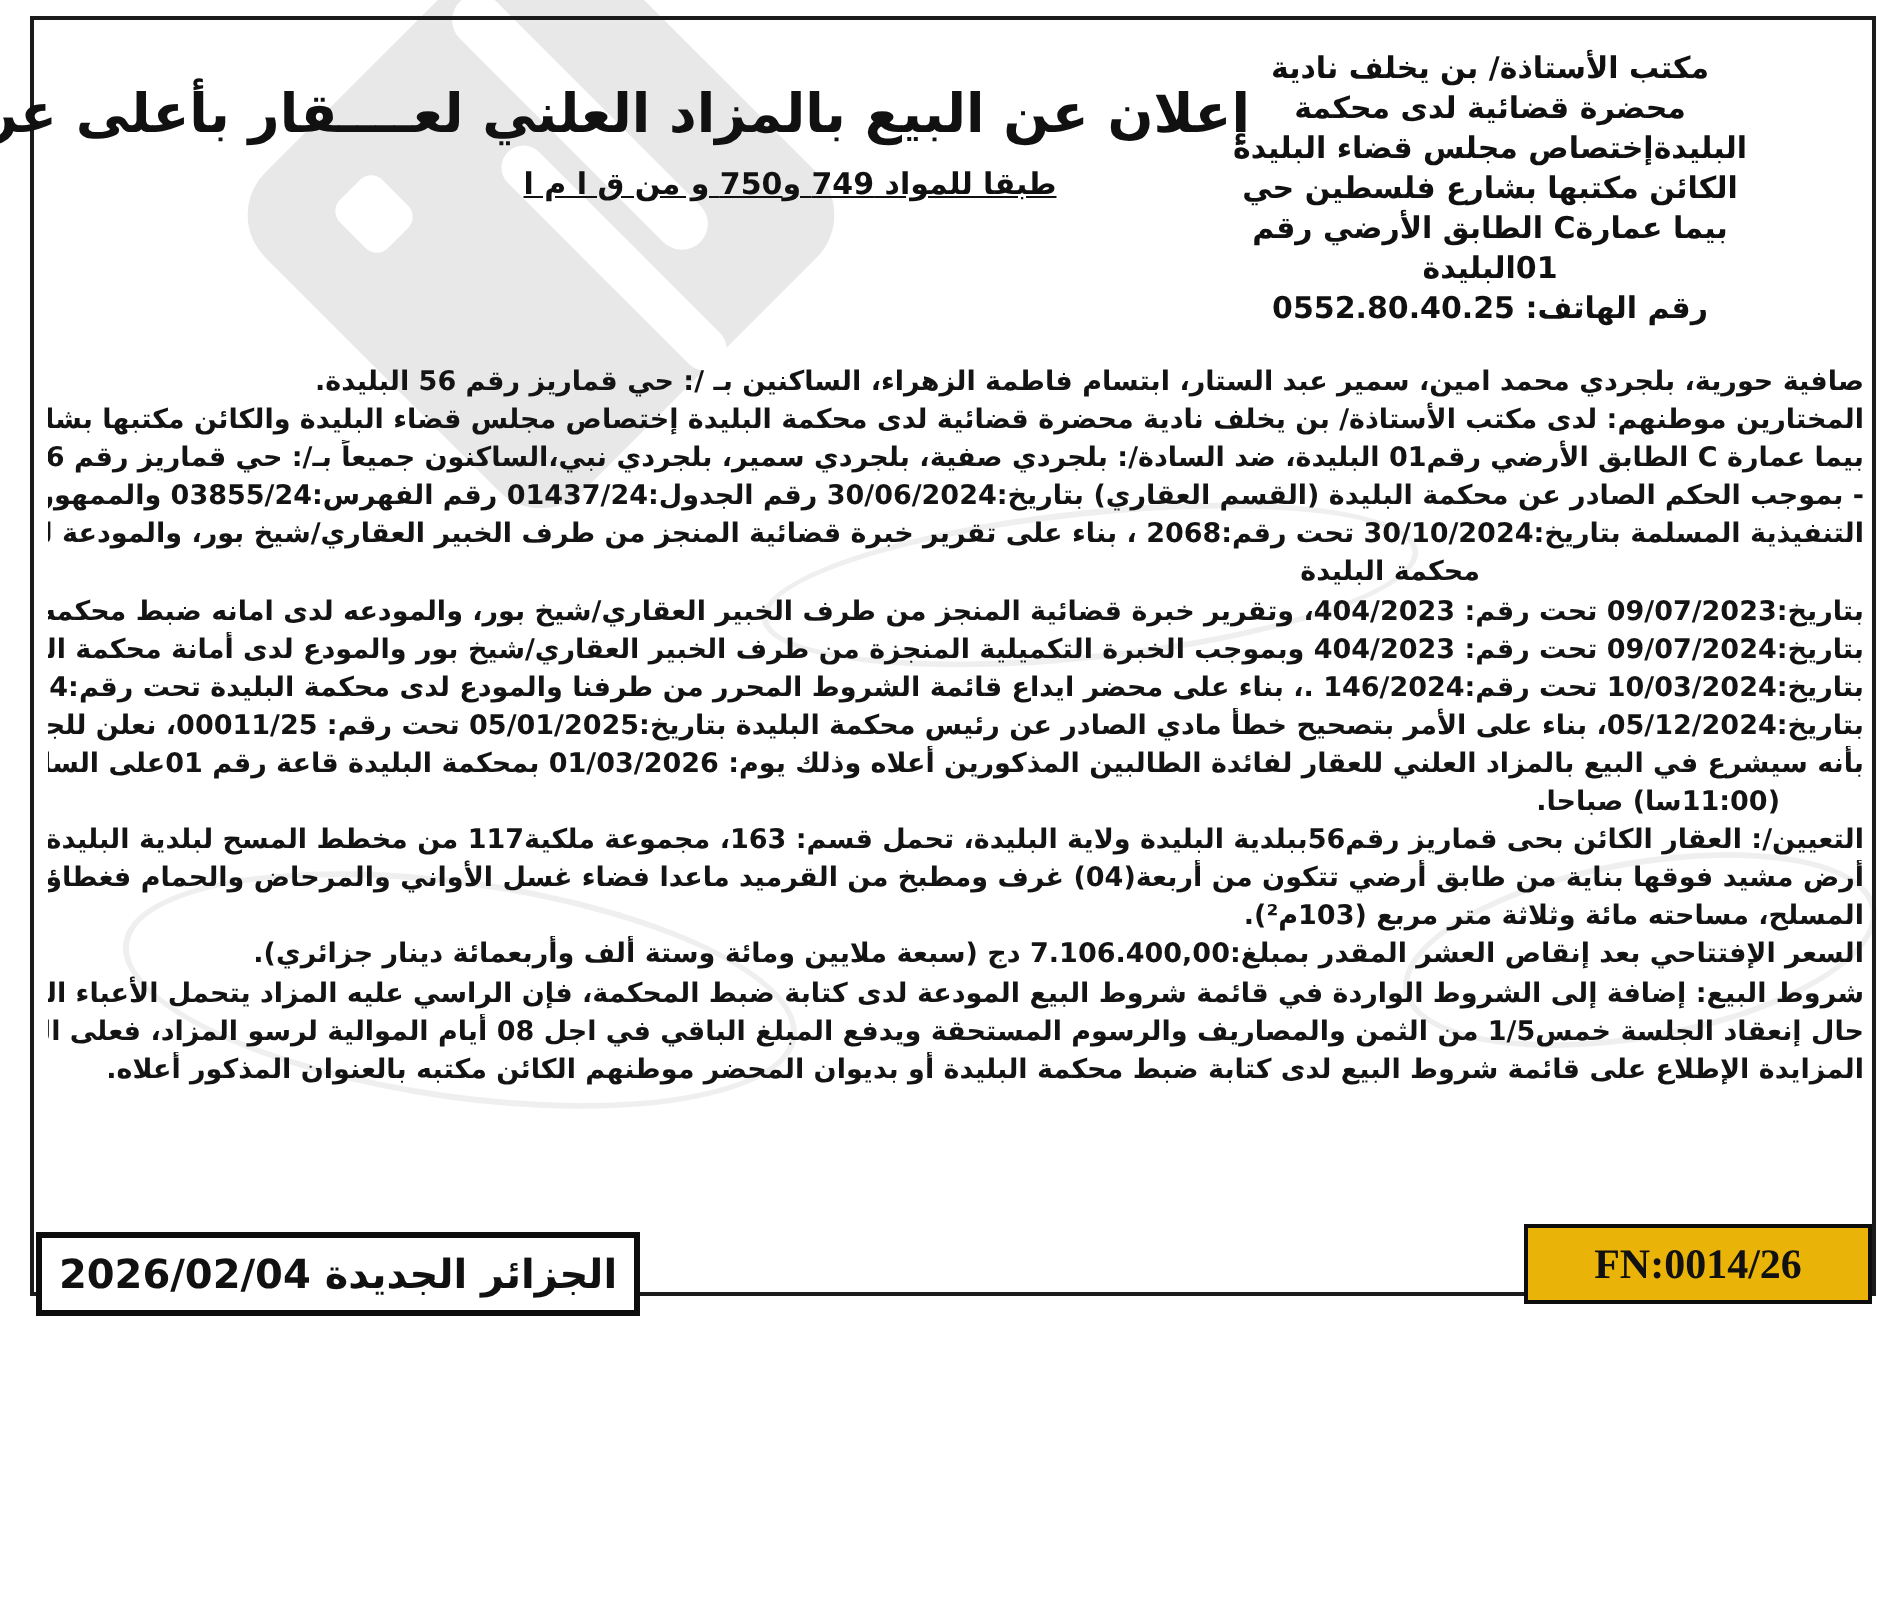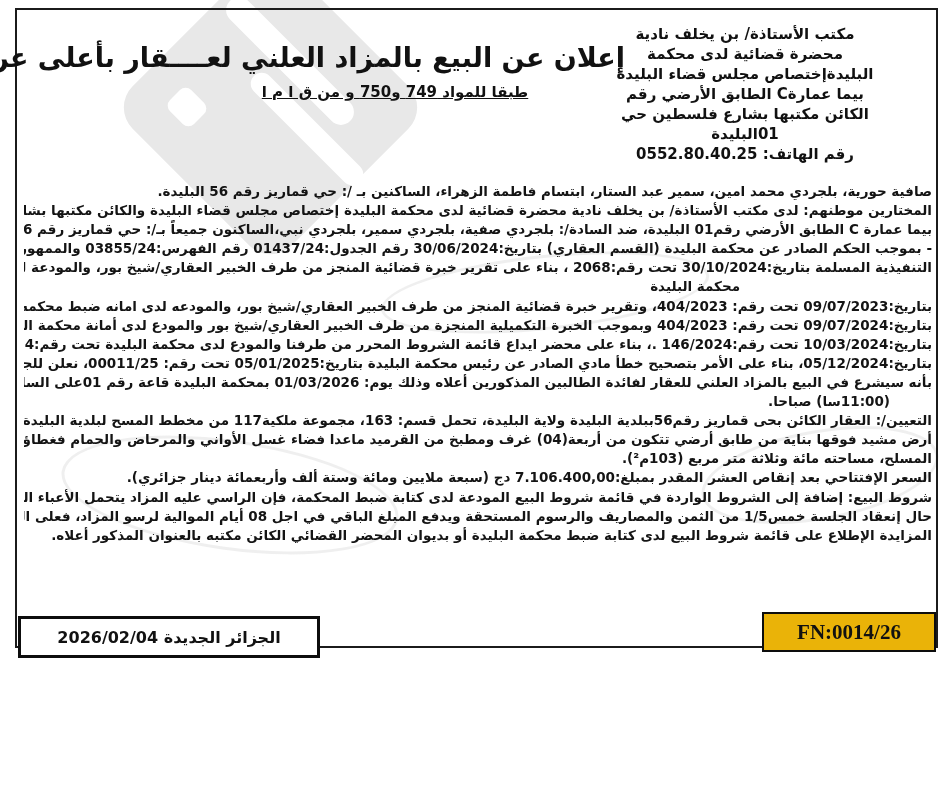--- a/index.html
+++ b/index.html
@@ -105,21 +105,21 @@
   .stamp-left {
     position: absolute;
     left: 18px; top: 616px;
     width: 302px; height: 42px;
     border: 3px solid #0d0d0d;
     background: #ffffff;
     z-index: 3;
     display: flex; align-items: center; justify-content: center;
     direction: rtl;
     font-weight: 700;
-    font-size: 16px;
+    font-size: 20px;
     white-space: nowrap;
   }
   .stamp-right {
     position: absolute;
     left: 762px; top: 612px;
     width: 174px; height: 40px;
     border: 2px solid #0d0d0d;
     background: #eab308;
     z-index: 3;
     display: flex; align-items: center; justify-content: center;
@@ -143,22 +143,22 @@
     <div class="wm-swirl b"></div>
     <div class="wm-swirl c"></div>
   </div>
 
   <div class="main-box"></div>
 
   <div class="office-block">
       <div class="office-line">مكتب الأستاذة/ بن يخلف نادية</div>
       <div class="office-line">محضرة قضائية لدى محكمة</div>
       <div class="office-line">البليدةإختصاص مجلس قضاء البليدة</div>
+      <div class="office-line">الكائن مكتبها بشارع فلسطين حي</div>
       <div class="office-line">بيما عمارةC الطابق الأرضي رقم</div>
-      <div class="office-line">الكائن مكتبها بشارع فلسطين حي</div>
       <div class="office-line">01البليدة</div>
       <div class="office-line">رقم الهاتف: 0552.80.40.25</div>
     </div>
 
   <div class="title-block">
     <div class="main-title">إعلان عن البيع بالمزاد العلني لعــــقار بأعلى عرض</div>
     <div class="law-ref">طبقا للمواد 749 و750 و من ق ا م ا</div>
   </div>
 
   <div class="body-text">
@@ -173,20 +173,20 @@
       <div class="body-line">بتاريخ:10/03/2024 تحت رقم:146/2024 .، بناء على محضر ايداع قائمة الشروط المحرر من طرفنا والمودع لدى محكمة البليدة تحت رقم:59/2024</div>
       <div class="body-line">بتاريخ:05/12/2024، بناء على الأمر بتصحيح خطأ مادي الصادر عن رئيس محكمة البليدة بتاريخ:05/01/2025 تحت رقم: 00011/25،  نعلن للجمهور</div>
       <div class="body-line">بأنه سيشرع في البيع بالمزاد العلني للعقار لفائدة الطالبين المذكورين أعلاه وذلك يوم: 01/03/2026 بمحكمة البليدة قاعة رقم 01على الساعة الحادية عشر</div>
       <div class="body-line" style="padding-right: 42px;">(11:00سا) صباحا.</div>
       <div class="body-line">التعيين/: العقار الكائن بحى قماريز رقم56ببلدية البليدة ولاية البليدة، تحمل قسم: 163، مجموعة ملكية117 من مخطط المسح لبلدية البليدة، هو عبارة عن قطعة</div>
       <div class="body-line">أرض مشيد فوقها بناية من طابق أرضي تتكون من أربعة(04) غرف ومطبخ من القرميد ماعدا فضاء غسل الأواني والمرحاض والحمام فغطاؤهم من الخرسان</div>
       <div class="body-line">المسلح، مساحته مائة وثلاثة متر مربع (103م²).</div>
       <div class="body-line">السعر الإفتتاحي بعد إنقاص العشر المقدر بمبلغ:7.106.400,00 دج (سبعة ملايين ومائة وستة ألف وأربعمائة دينار جزائري).</div>
       <div class="body-line">شروط البيع: إضافة إلى الشروط الواردة في قائمة شروط البيع المودعة لدى كتابة ضبط المحكمة، فإن الراسي عليه المزاد يتحمل الأعباء القانونية بما فيها دفع</div>
       <div class="body-line">حال إنعقاد الجلسة خمس1/5 من الثمن والمصاريف والرسوم المستحقة ويدفع المبلغ الباقي في اجل 08 أيام الموالية لرسو المزاد، فعلى الجمهور الراغب في</div>
-      <div class="body-line">المزايدة الإطلاع على قائمة شروط البيع لدى كتابة ضبط محكمة البليدة أو بديوان المحضر القضائي الكائن مكتبه بالعنوان المذكور أعلاه.</div>
+      <div class="body-line">المزايدة الإطلاع على قائمة شروط البيع لدى كتابة ضبط محكمة البليدة أو بديوان المحضر موطنهم الكائن مكتبه بالعنوان المذكور أعلاه.</div>
     </div>
 
   <div class="stamp-left">الجزائر الجديدة 2026/02/04</div>
 
   <div class="stamp-right">FN:0014/26</div>
 
 </div>
 
 </body></html>

